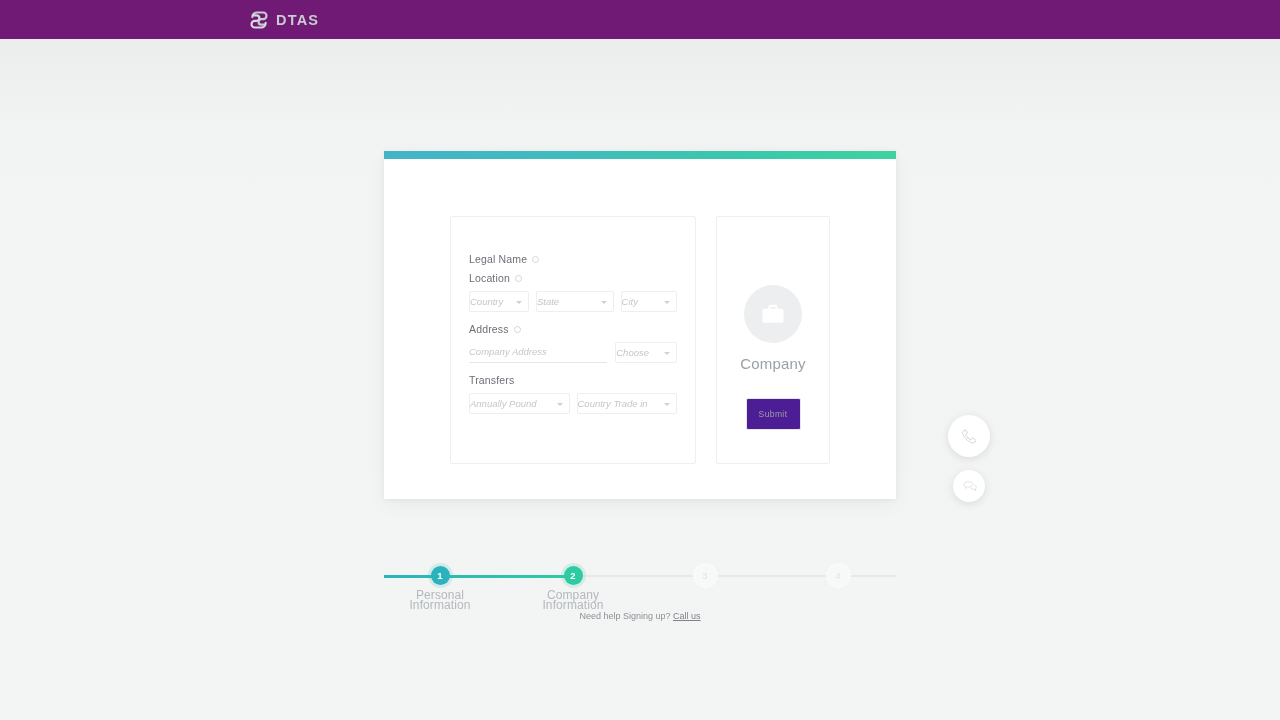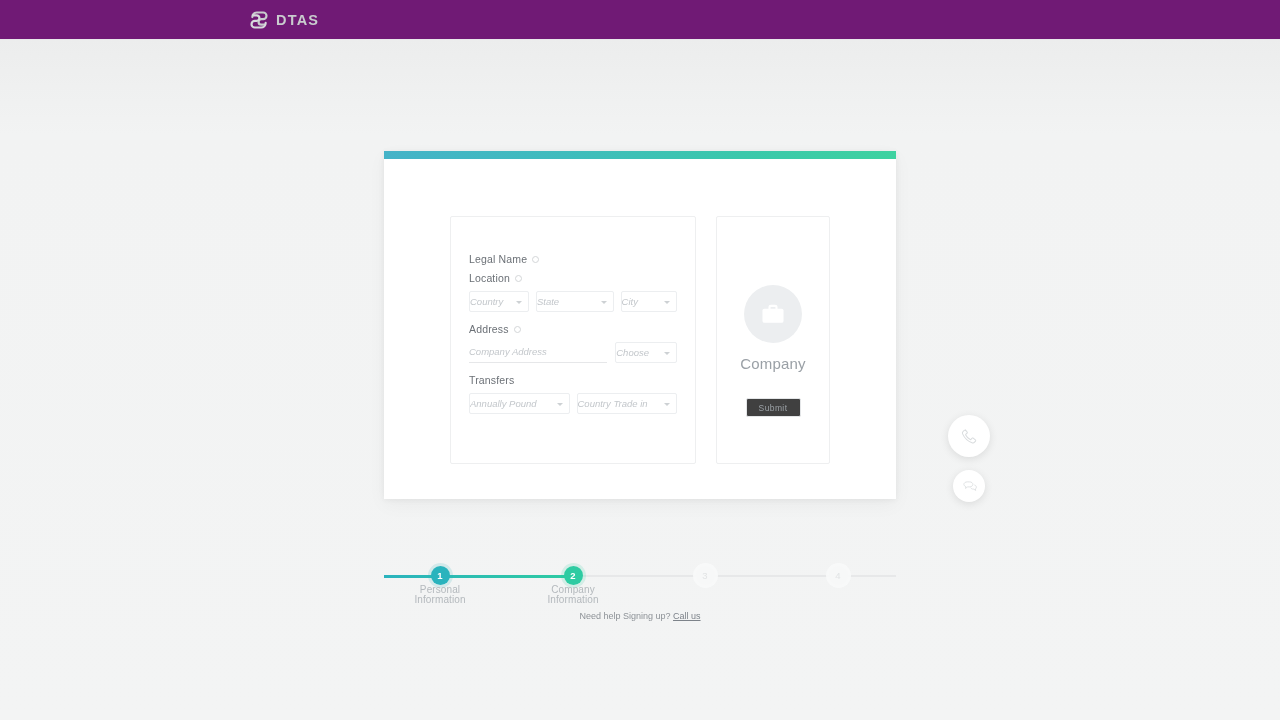--- a/index.html
+++ b/index.html
@@ -121,23 +121,23 @@
     width: 58px; height: 58px; border-radius: 50%;
     background: #eceef0;
     display: flex; align-items: center; justify-content: center;
   }
   .company-name {
     font-size: 15px; color: #9aa0a6; font-weight: 400;
     margin-top: 12px; letter-spacing: .2px;
   }
   .submit-btn {
     margin-top: 26px;
-    width: 55px; height: 19px;
+    width: 55px; height: 32px;
     border: 1px solid #e4e6e8; border-radius: 2px;
-    background: #404040; color: #9ba1a6;
+    background: #4c1d95; color: #9ba1a6;
     font-size: 8.5px; letter-spacing: .4px;
     font-family: "Liberation Sans", sans-serif;
     cursor: pointer;
     display: flex; align-items: center; justify-content: center;
   }
 
   
   .stepper {
     position: absolute; left: 384px; top: 518px;
     width: 512px; height: 55px;
@@ -158,21 +158,21 @@
     display: flex; align-items: center; justify-content: center;
     font-size: 9.5px; color: #fff; font-weight: 600;
   }
   .step.s1 .bubble { background: #2ab3bd; box-shadow: 0 0 0 3px rgba(42,179,189,.16); }
   .step.s2 .bubble { background: #2ecba2; box-shadow: 0 0 0 3px rgba(46,203,162,.16); }
   .step.off .bubble {
     background: #f7f8f8; color: #e2e4e5; font-weight: 400;
     box-shadow: 0 0 0 3px rgba(248,249,249,.9);
   }
   .step .caption {
-    font-size: 10px; line-height: 9.5px;
+    margin-top: 6px; font-size: 12px; line-height: 9.5px;
     color: #b4b9bd; letter-spacing: .1px;
   }
 
   
   .help {
     position: absolute; top: 571px; left: 0; width: 1280px;
     text-align: center; font-size: 9px; color: #8d9297;
   }
   .help a { color: #7d838a; text-decoration: underline; }
 

